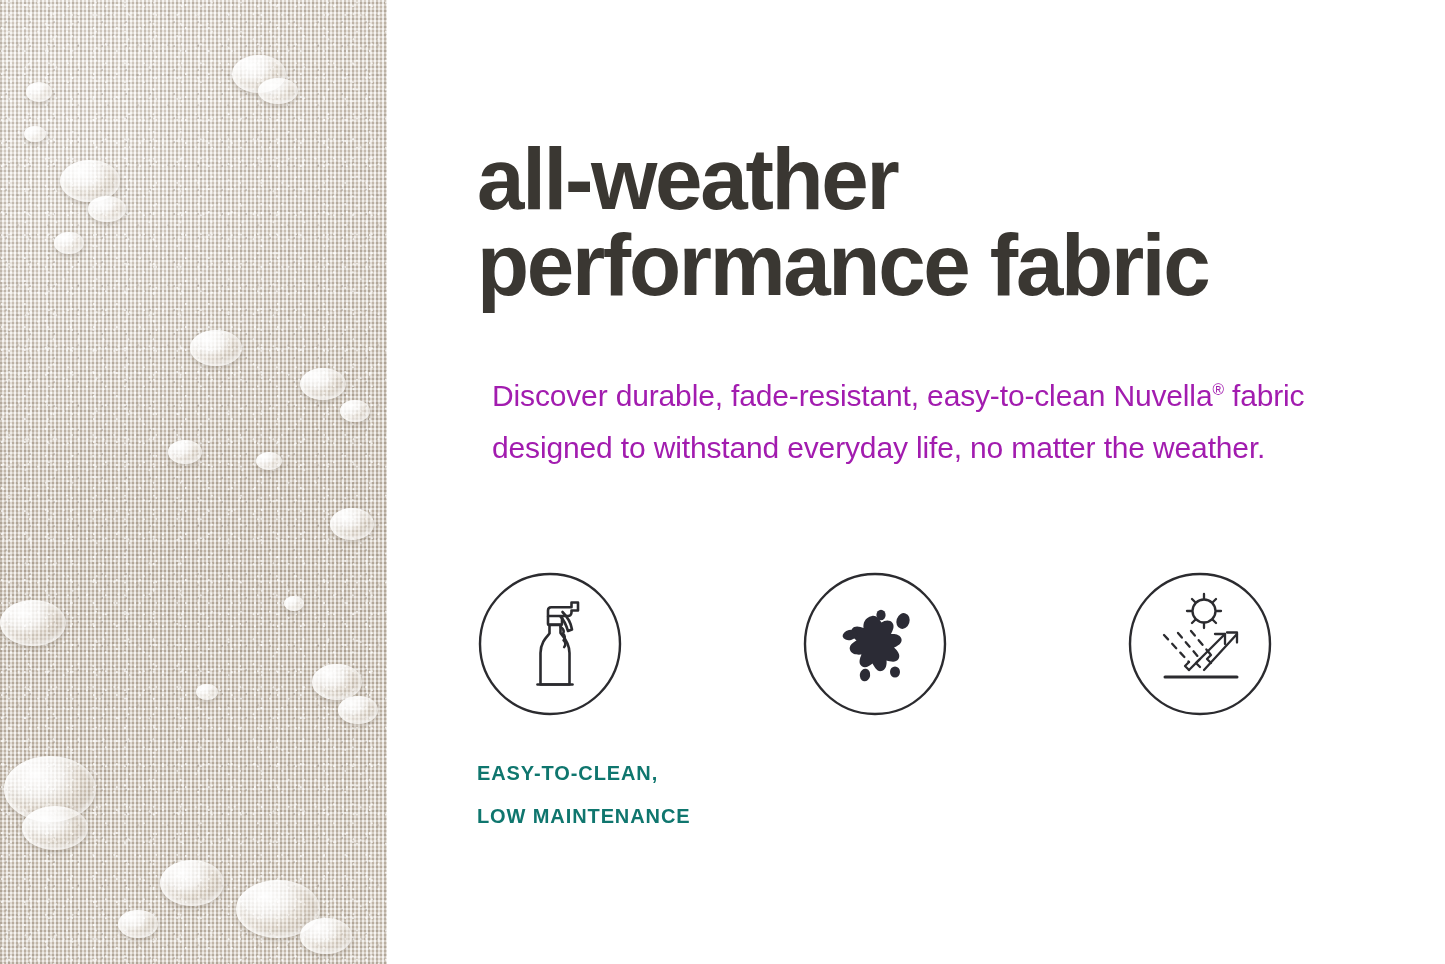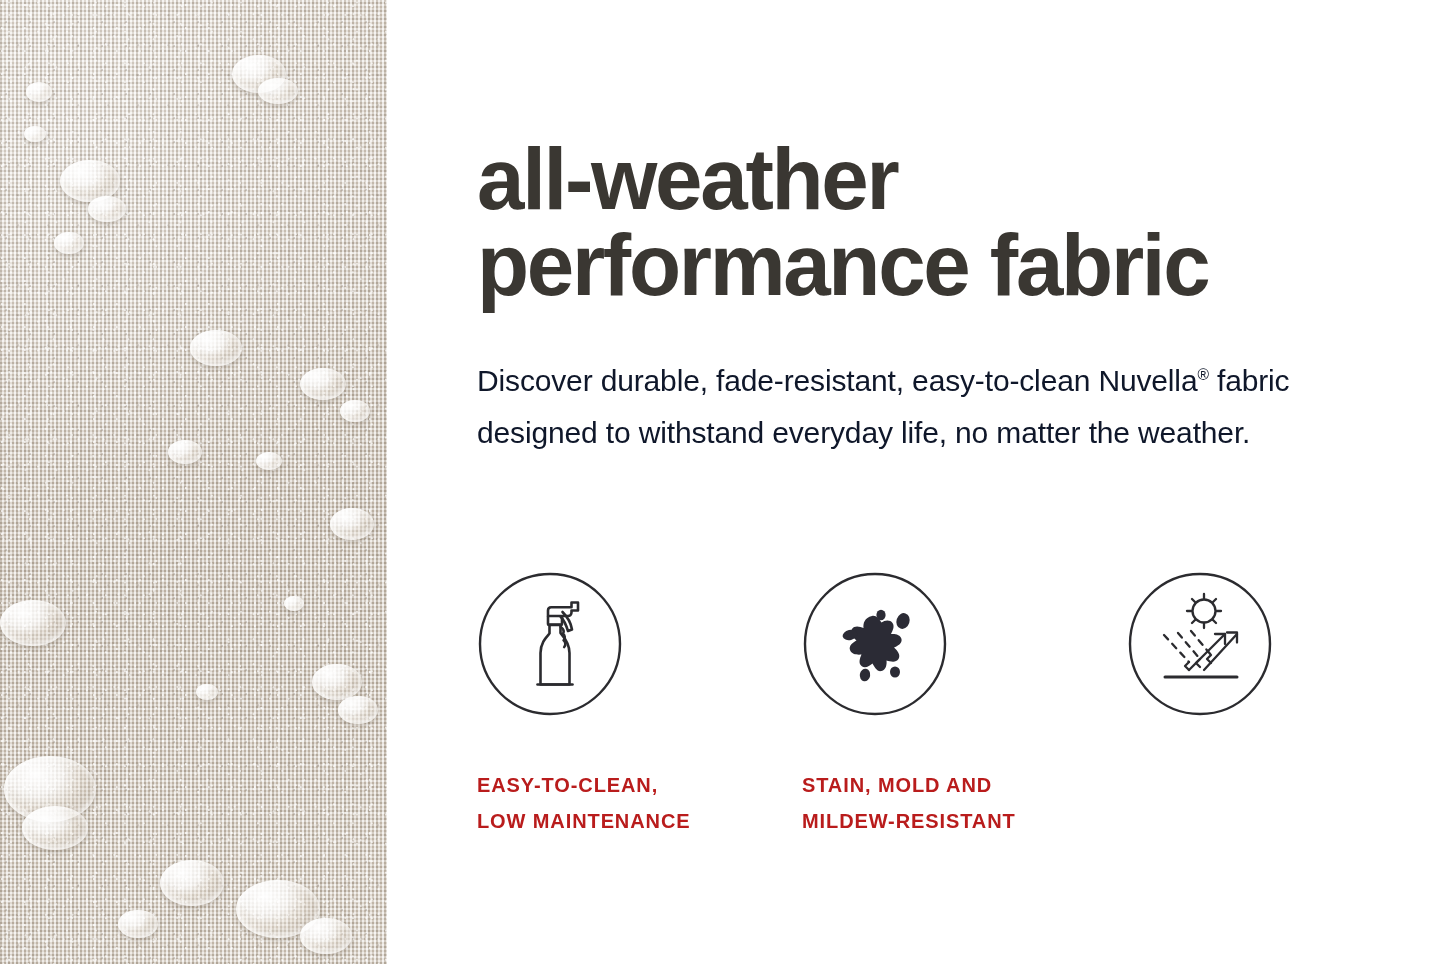--- a/index.html
+++ b/index.html
@@ -101,26 +101,26 @@
     transform: scaleX(0.97);
     transform-origin: left top;
   }
   .headline .hl-line { display: block; white-space: nowrap; }
 
   .subcopy {
     position: absolute;
     top: 355px;
     left: 0;
     width: 880px;
-    margin: 0;
+    margin: 15px;
     font-family: "Liberation Sans", sans-serif;
     font-weight: 400;
     font-size: 30px;
     line-height: 52px;
-    color: #0f172a;
+    color: #a21caf;
     letter-spacing: -0.15px;
   }
   .subcopy sup {
     font-size: 0.52em;
     vertical-align: super;
     line-height: 0;
   }
 
   
   .features {
@@ -132,27 +132,27 @@
   }
   .feature { width: 325px; }
   .feature:last-child { width: 290px; }
 
   .icon-circle {
     width: 146px;
     height: 146px;
     display: block;
   }
   .feature-caption {
-    margin-top: 50px;
+    margin-top: 35px;
     font-family: "Liberation Sans", sans-serif;
     font-weight: 700;
     font-size: 20px;
-    line-height: 36px;
+    line-height: 43px;
     letter-spacing: 0.9px;
-    color: #b91c1c;
+    color: #0f766e;
     text-transform: uppercase;
     white-space: pre-line;
   }
 </style>
 </head>
 <body>
 
 <div class="page">
 
   <div class="photo-panel">
@@ -217,22 +217,20 @@
           <circle cx="73" cy="73" r="70" fill="none" stroke="#2b2b2f" stroke-width="2.4"></circle>
           <g fill="#2b2b35">
             <path d="M70 45 C74 44 77 48 79.5 51.5 C83 49 88 48.5 90.5 52 C93 55.5 90.5 60 89 63 C93 62.5 98.5 63.5 99.5 68 C100.5 72.5 95.5 75 92 76.5 C95.5 79.5 99 84 96.5 88 C94 92 88.5 90.5 84.5 89.5 C85 93.5 84 99 79.5 100 C75 101 72.5 96 70.5 92.5 C67.5 95 63 98 59.5 95 C56 92 58 87 59.5 83.5 C55.5 84 49.5 83.5 48 79 C46.5 74.5 51 71.5 54.5 69.5 C51 66.5 47.5 62 50 58 C52.5 54 58 55.5 61.5 57 C61 52.5 62.5 46.5 70 45 Z"></path>
             <ellipse cx="101" cy="50" rx="6.5" ry="8" transform="rotate(18 101 50)"></ellipse>
             <ellipse cx="79" cy="44" rx="4.6" ry="5.2"></ellipse>
             <ellipse cx="48" cy="64" rx="7.5" ry="5" transform="rotate(-12 48 64)"></ellipse>
             <ellipse cx="63" cy="104" rx="5.2" ry="6.4" transform="rotate(10 63 104)"></ellipse>
             <ellipse cx="93" cy="101" rx="5" ry="5.6"></ellipse>
           </g>
         </svg>
-        <div class="feature-caption">STAIN, MOLD AND
-MILDEW-RESISTANT</div>
       </div>
 
       <div class="feature">
         <svg class="icon-circle" viewBox="0 0 146 146">
           <circle cx="73" cy="73" r="70" fill="none" stroke="#2b2b2f" stroke-width="2.4"></circle>
           <g fill="none" stroke="#2b2b2f" stroke-width="2.3" stroke-linecap="round">
             <circle cx="77" cy="40" r="11.5"></circle>
             <path d="M77 23 L77 28"></path>
             <path d="M77 52 L77 57"></path>
             <path d="M60 40 L65 40"></path>

